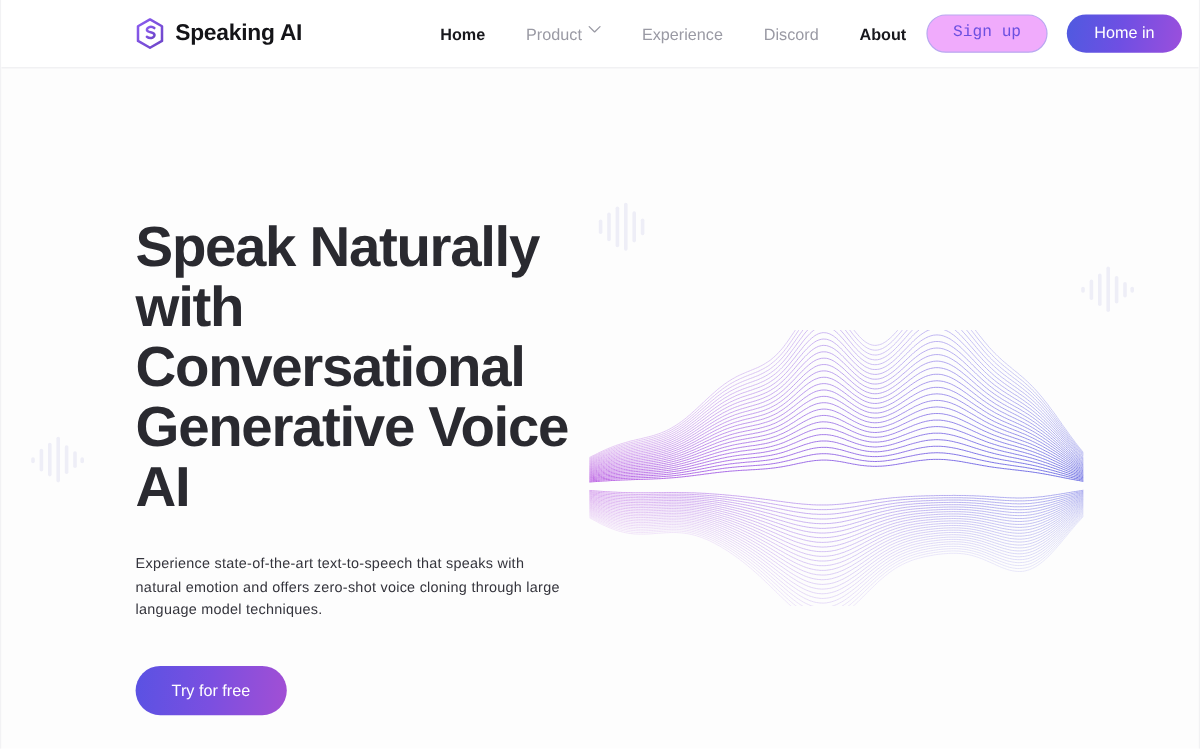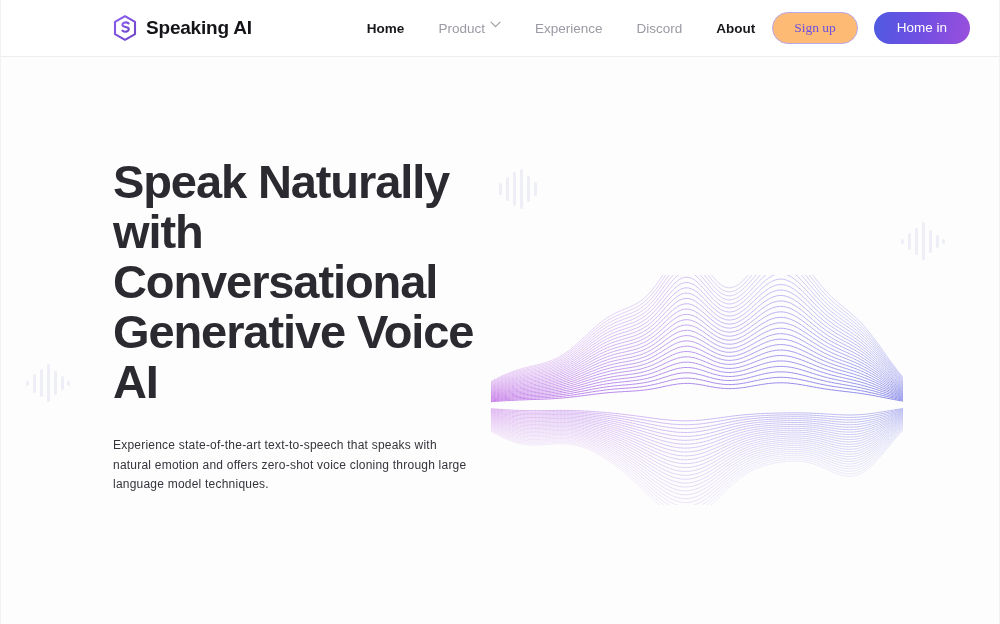--- a/index.html
+++ b/index.html
@@ -91,24 +91,24 @@
 
   .nav-actions {
     display: flex;
     align-items: center;
     gap: 16px;
     margin-left: auto;
     margin-right: 112px;
   }
 
   .btn-outline {
-    font-family: Liberation Serif, serif;
+    font-family: Liberation Mono, monospace;
     font-size: 13.5px;
     color: #6c4fe0;
-    background: #fdba74;
+    background: #f0abfc;
     border: 1.3px solid #b9a7f0;
     border-radius: 999px;
     padding: 8px 21px;
     cursor: pointer;
     white-space: nowrap;
     line-height: 1;
   }
 
   .btn-filled {
     font-family: inherit;
@@ -126,21 +126,21 @@
 
   
   .hero {
     position: relative;
     height: 567px;
   }
 
   .hero-copy {
     position: absolute;
     left: 112px;
-    top: 100px;
+    top: 124px;
     width: 372px;
     z-index: 5;
   }
 
   .hero-title {
     font-size: 47px;
     line-height: 50px;
     font-weight: 700;
     color: #2a2a30;
     letter-spacing: -1.1px;
@@ -250,20 +250,21 @@
       <button class="btn-filled">Home in</button>
     </div>
 
   </header>
 
   <section class="hero">
 
     <div class="hero-copy">
       <h1 class="hero-title">Speak Naturally with Conversational Generative Voice AI</h1>
       <p class="hero-sub">Experience state-of-the-art text-to-speech that speaks with natural emotion and offers zero-shot voice cloning through large language model techniques.</p>
+      <button class="btn-cta">Try for free</button>
     </div>
 
     <div class="wave-wrap">
       <svg viewBox="0 0 412 230" preserveAspectRatio="none">
         <defs>
           <linearGradient id="wg" x1="0" y1="0" x2="1" y2="0">
             <stop offset="0%" stop-color="#b44fe0"></stop>
             <stop offset="28%" stop-color="#9a52e2"></stop>
             <stop offset="55%" stop-color="#8257e2"></stop>
             <stop offset="78%" stop-color="#6459e2"></stop>

